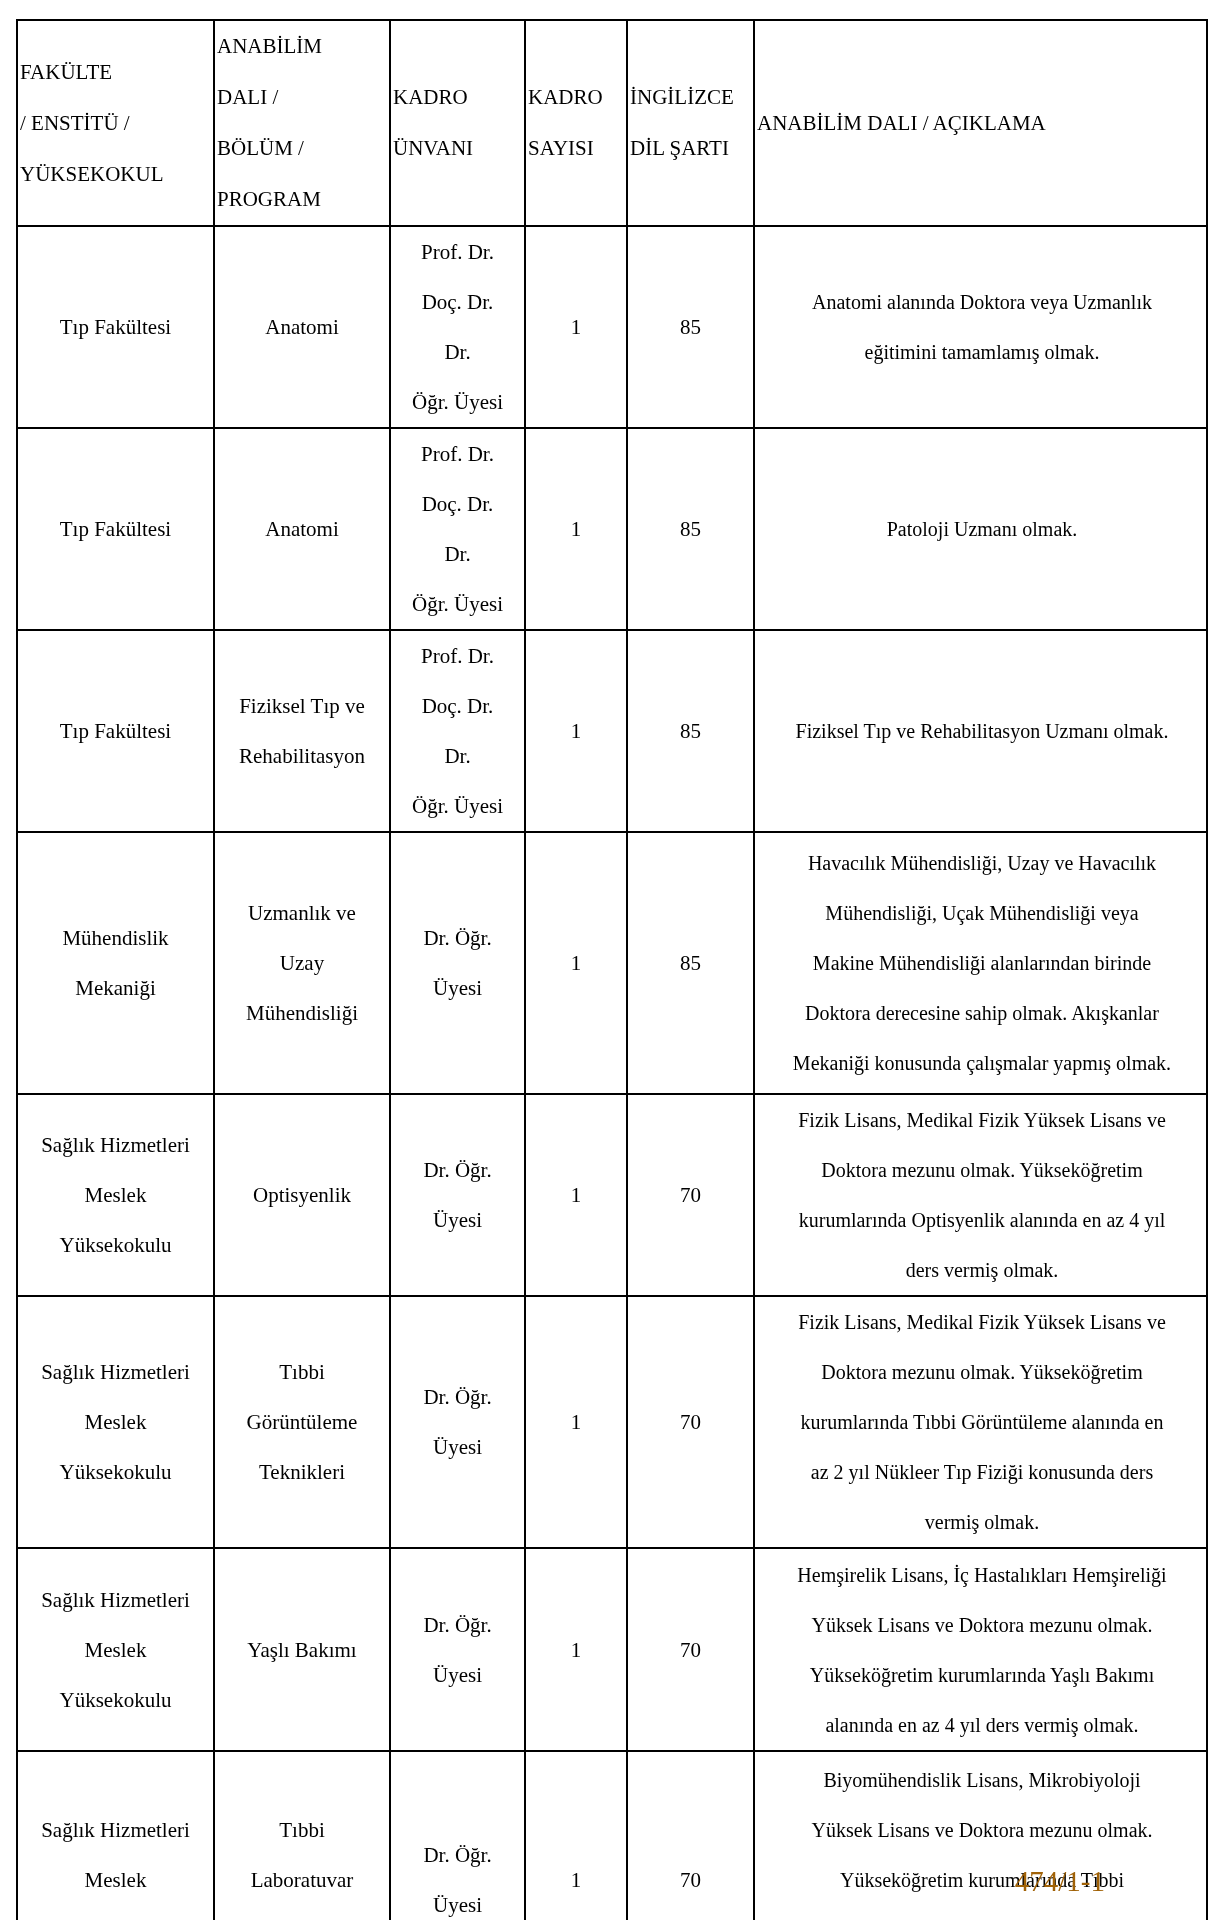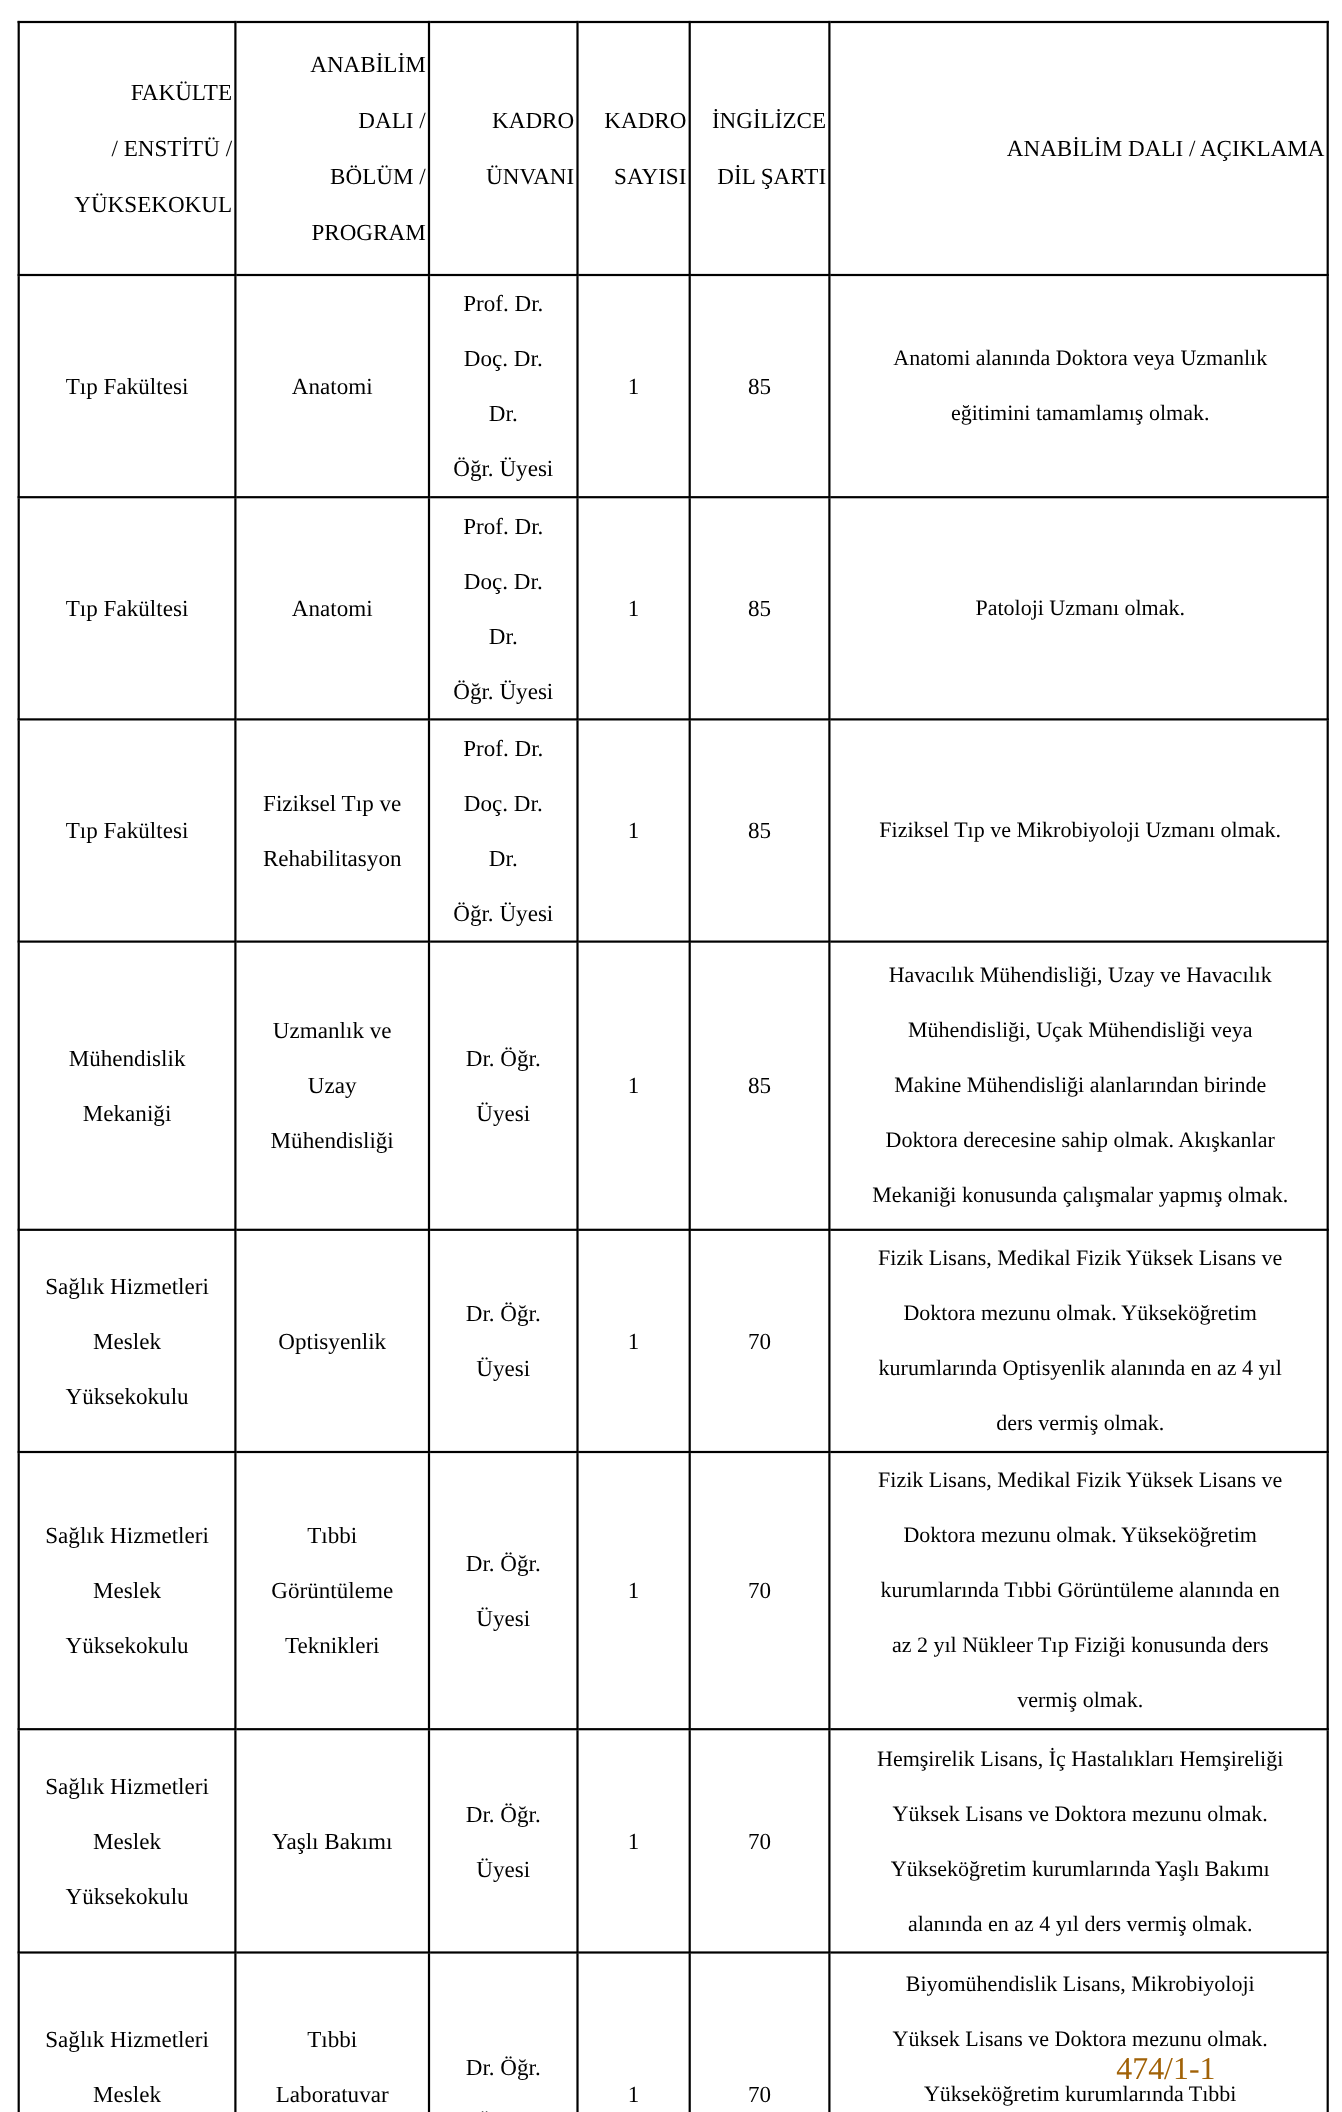--- a/index.html
+++ b/index.html
@@ -31,22 +31,22 @@
     white-space: pre-line;
     font-weight: normal;
     color: #000000;
     overflow: hidden;
   }
   
   table.job-table thead tr { height: 203px; }
   table.job-table th {
     font-size: 21px;
     line-height: 51px;
-    text-align: right;
-    padding: 12px 2px;
+    text-align: left;
+    padding: 0 2px;
   }
   
   tbody tr:nth-child(1) { height: 151px; }
   tbody tr:nth-child(2) { height: 151px; }
   tbody tr:nth-child(3) { height: 152px; }
   tbody tr:nth-child(4) { height: 262px; }
   tbody tr:nth-child(5) { height: 202px; }
   tbody tr:nth-child(6) { height: 252px; }
   tbody tr:nth-child(7) { height: 203px; }
   tbody tr:nth-child(8) { height: 257px; }
@@ -128,21 +128,21 @@
       </tr>
       <tr>
         <td class="c-center">Tıp Fakültesi</td>
         <td class="c-center">Fiziksel Tıp ve
 Rehabilitasyon</td>
         <td class="c-center">Prof. Dr.
 Doç. Dr. Dr.
 Öğr. Üyesi</td>
         <td class="c-center">1</td>
         <td class="c-center">85</td>
-        <td class="c-desc">Fiziksel Tıp ve Mikrobiyoloji Uzmanı olmak.</td>
+        <td class="c-desc">Fiziksel Tıp ve Rehabilitasyon Uzmanı olmak.</td>
       </tr>
       <tr>
         <td class="c-center">Mühendislik
 Mekaniği</td>
         <td class="c-center">Uzmanlık ve
 Uzay
 Mühendisliği</td>
         <td class="c-center">Dr. Öğr.
 Üyesi</td>
         <td class="c-center">1</td>

